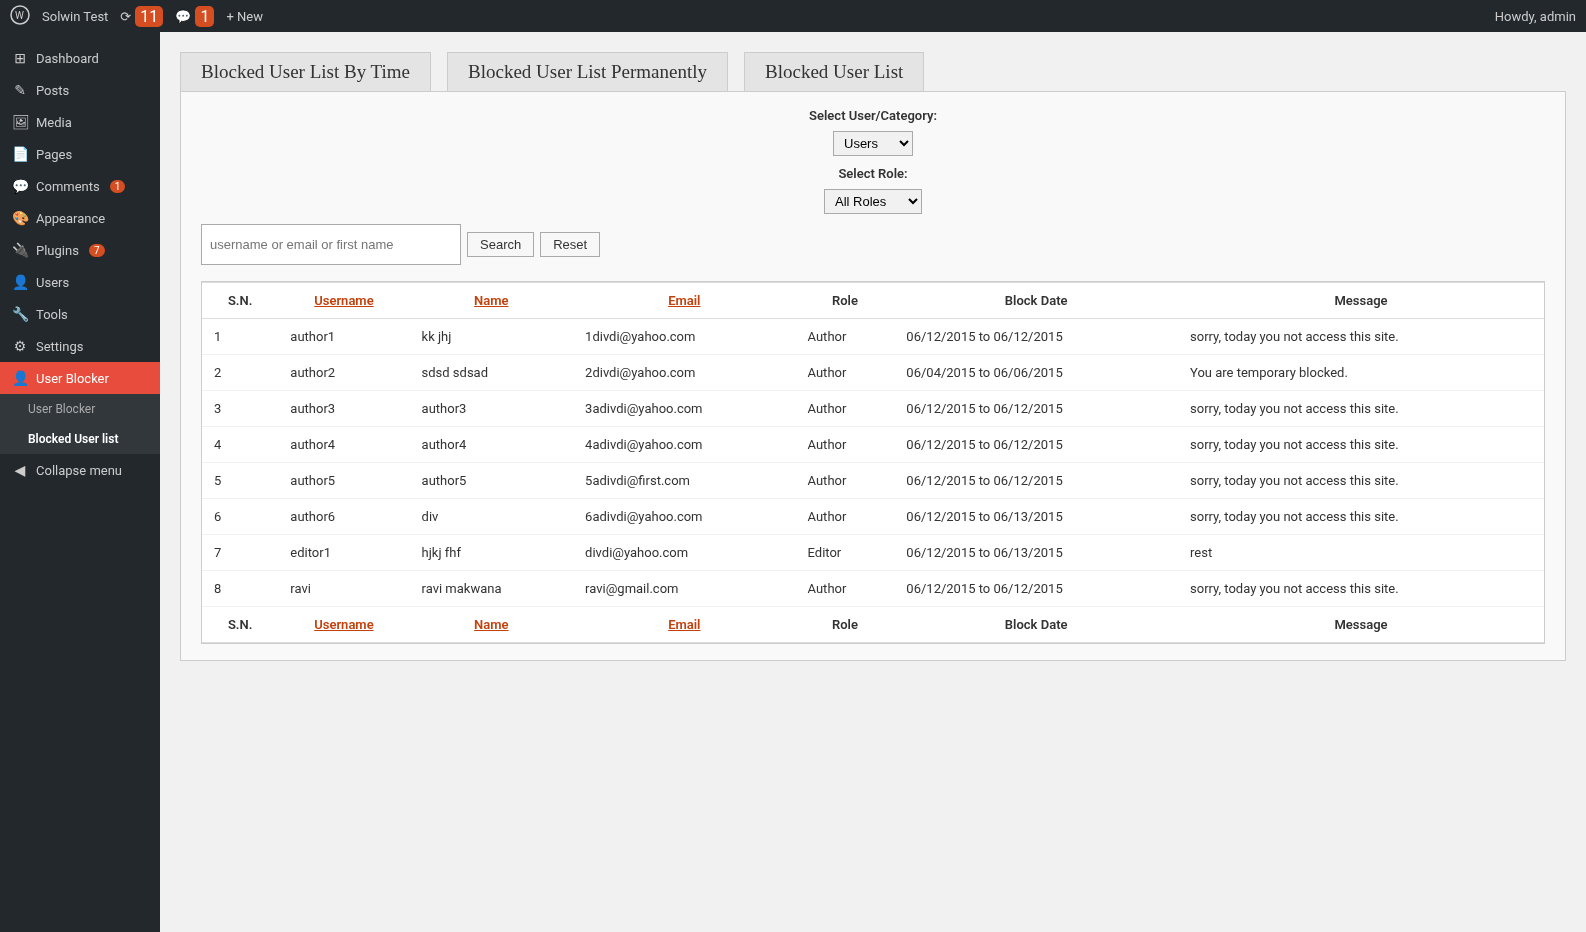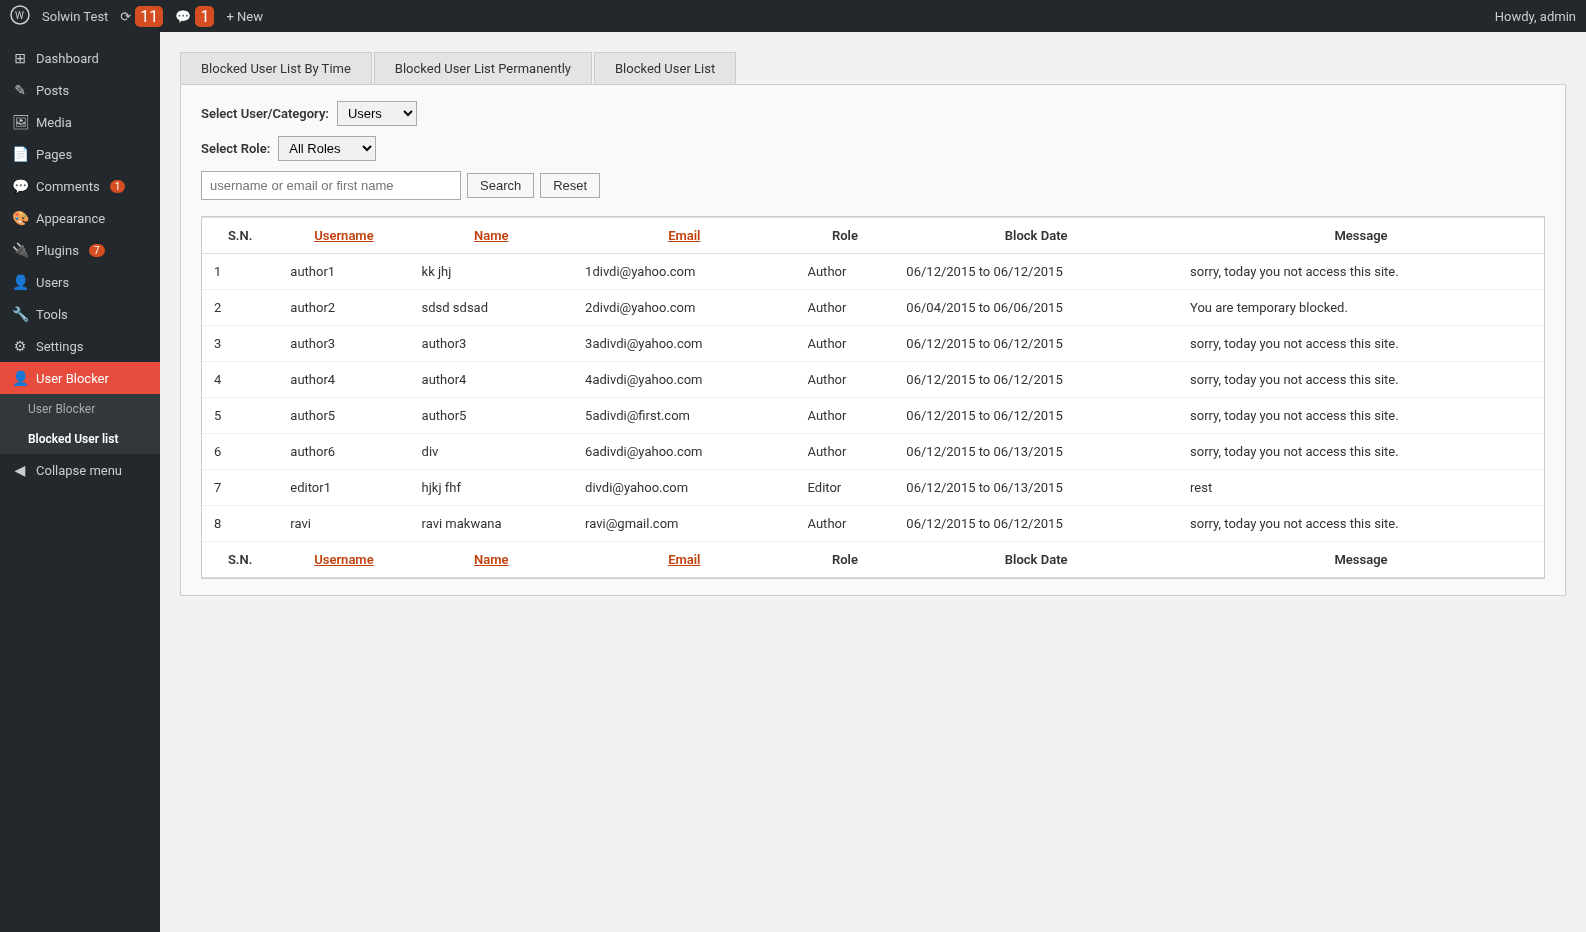--- a/index.html
+++ b/index.html
@@ -83,53 +83,54 @@
       display: flex;
       border-bottom: 1px solid #ccc;
       margin-bottom: 0;
     }
     .tab {
       padding: 8px 20px;
       background: #e4e4e4;
       border: 1px solid #ccc;
       border-bottom: none;
       cursor: pointer;
-      font-size: 13px;
+      font-size: 19px;
       color: #333;
-      margin-right: 2px;
+      margin-right: 16px;
+      font-family: Liberation Serif, serif;
     }
     .tab.active {
       background: #f9f9f9;
       border-bottom: 1px solid #f9f9f9;
       margin-bottom: -1px;
       font-weight: 600;
       color: #000;
     }
 
     
     .filter-panel {
       background: #f9f9f9;
       border: 1px solid #ccc;
       border-top: none;
       padding: 16px 20px;
     }
-    .filter-row { display: flex; align-items: center; gap: 8px; margin-bottom: 10px; }
+    .filter-row { display: flex; align-items: center; gap: 8px; margin-bottom: 10px; flex-direction: column; }
     .filter-label { font-size: 13px; color: #333; font-weight: 600; }
     .filter-select {
       border: 1px solid #aaa;
       background: #f1f1f1;
       padding: 3px 18px 3px 6px;
       font-size: 13px;
       cursor: pointer;
       appearance: auto;
     }
     .search-row { display: flex; align-items: center; gap: 6px; margin-bottom: 16px; }
     .search-input {
       border: 1px solid #aaa;
-      padding: 6px 8px;
+      padding: 12px 8px;
       font-size: 13px;
       width: 260px;
       color: #aaa;
       background: #fff;
     }
     .btn {
       padding: 4px 12px;
       font-size: 13px;
       cursor: pointer;
       border: 1px solid #aaa;

